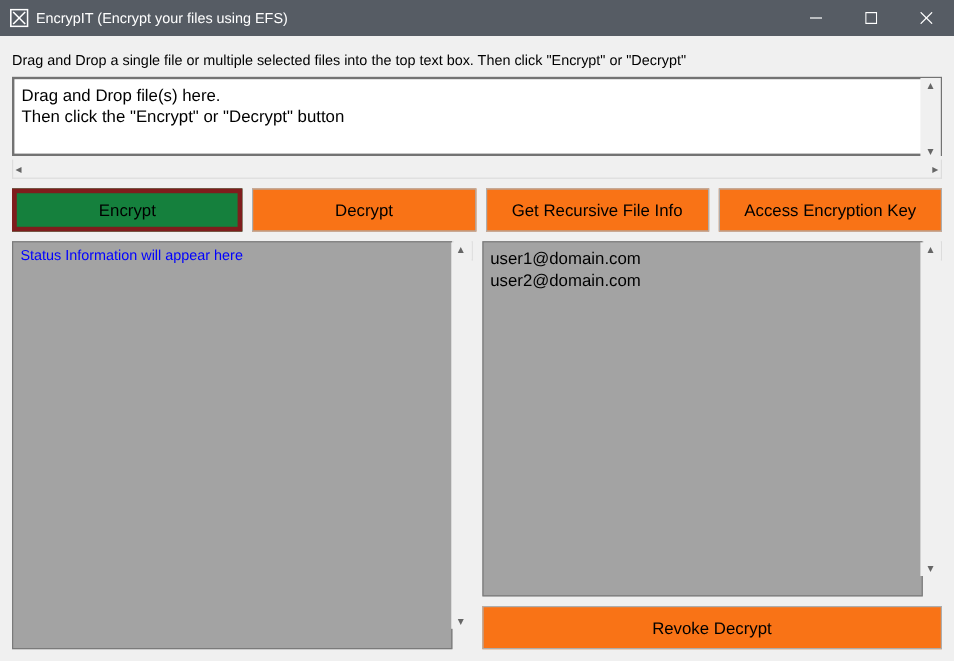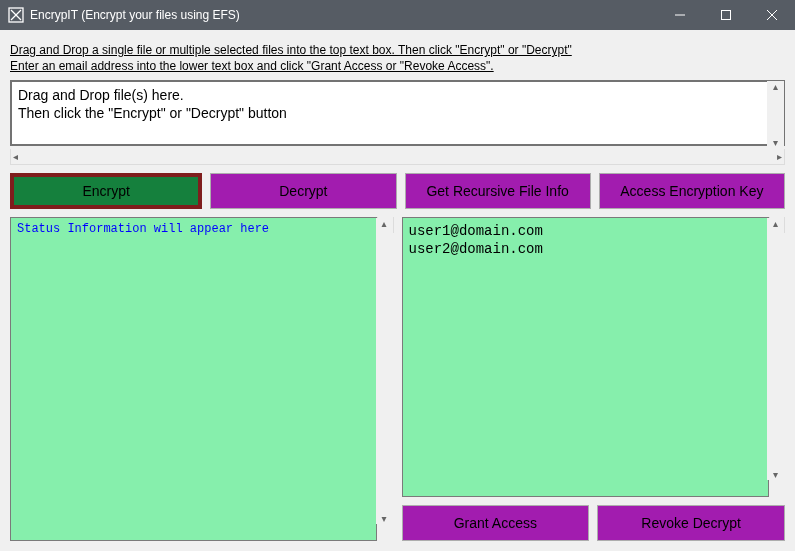--- a/index.html
+++ b/index.html
@@ -48,21 +48,20 @@
     height: calc(551px - 30px);
     display: flex;
     flex-direction: column;
   }
 
   .instructions {
     font-size: 12px;
     line-height: 16px;
     margin: 2px 0 6px 0;
     color: #000;
-    text-decoration: underline;
   }
 
   .checkbox-row {
     display: flex;
     align-items: center;
     gap: 6px;
     margin-bottom: 8px;
     font-size: 12px;
   }
   .checkbox-row input[type="checkbox"] {
@@ -115,21 +114,21 @@
 
   
   .btnrow {
     display: flex;
     gap: 8px;
     margin-bottom: 8px;
   }
   .btn {
     flex: 1;
     height: 36px;
-    background: #a21caf;
+    background: #f97316;
     border: 1px solid #adadad;
     font-family: inherit;
     font-size: 14px;
     cursor: pointer;
   }
   .btn.selected {
     border: 4px solid #7f1d1d;
     background: #15803d;
   }
 
@@ -147,22 +146,22 @@
     min-width: 0;
   }
   .statusbox-wrap, .emailbox-wrap {
     position: relative;
     flex: 1;
     display: flex;
   }
   .statusbox, .emailbox {
     width: 100%;
     border: 1px solid #7a7a7a;
-    background: #86efac;
-    font-family: Liberation Mono, monospace;
+    background: #a3a3a3;
+    font-family: Liberation Sans, sans-serif;
     padding: 4px 18px 4px 6px;
     resize: none;
     overflow: hidden;
   }
   .statusbox {
     font-size: 12px;
     color: #0000ff;
   }
   .emailbox {
     font-size: 14px;
@@ -212,21 +211,20 @@
         <line x1="0" y1="0" x2="10" y2="10"></line>
         <line x1="10" y1="0" x2="0" y2="10"></line>
       </svg>
   </span>
 </div>
 
 <div class="client">
 
   <div class="instructions">
     <div>Drag and Drop a single file or multiple selected files into the top text box. Then click "Encrypt" or "Decrypt"</div>
-    <div>Enter an email address into the lower text box and click "Grant Access or "Revoke Access".</div>
   </div>
 
 
   <div class="filebox-wrap">
     <textarea class="filebox" style="">Drag and Drop file(s) here.
 Then click the "Encrypt" or "Decrypt" button</textarea>
     <div class="vscroll">
         <span>▴</span>
         <span>▾</span>
       </div>
@@ -267,21 +265,20 @@
           <div class="vscroll">
               <span>▴</span>
               <span>▾</span>
             </div>
           <div class="hscroll">
               <span>◂</span>
               <span>▸</span>
             </div>
         </div>
         <div class="accessrow">
-          <button class="btn">Grant Access</button>
           <button class="btn">Revoke Decrypt</button>
         </div>
       </div>
     </div>
 
   </div>
 
 </div>
 
 </body></html>

